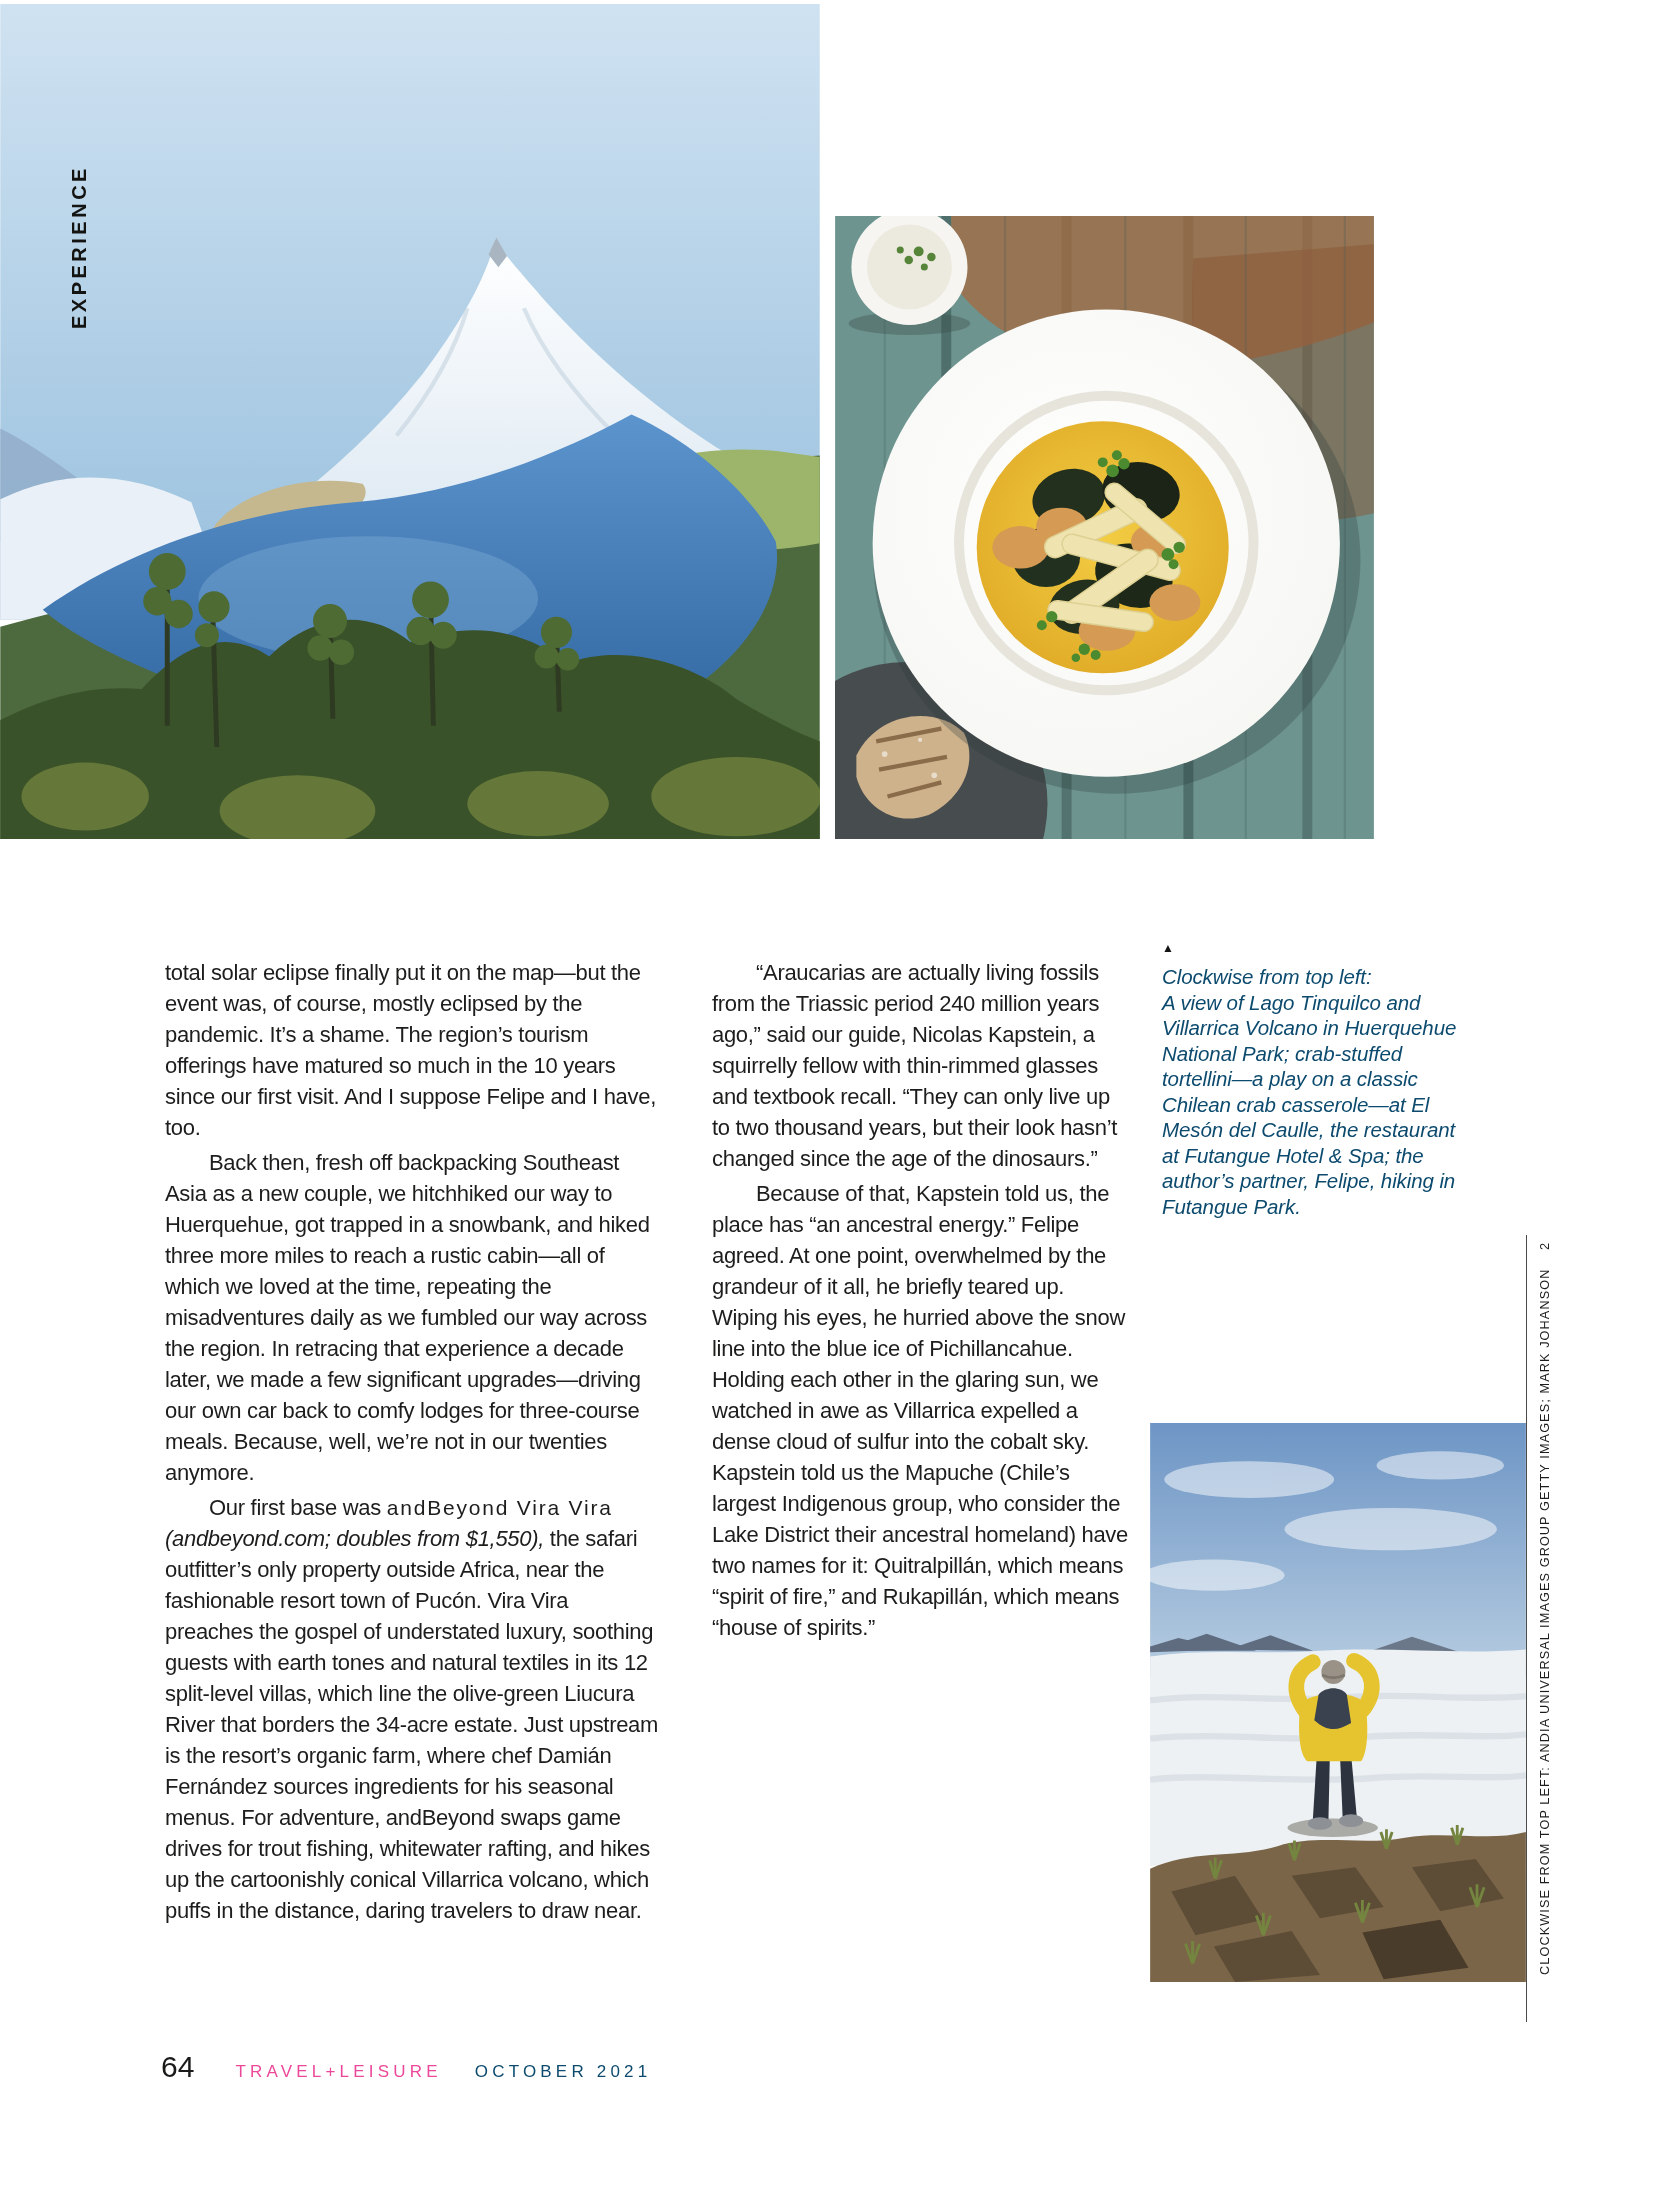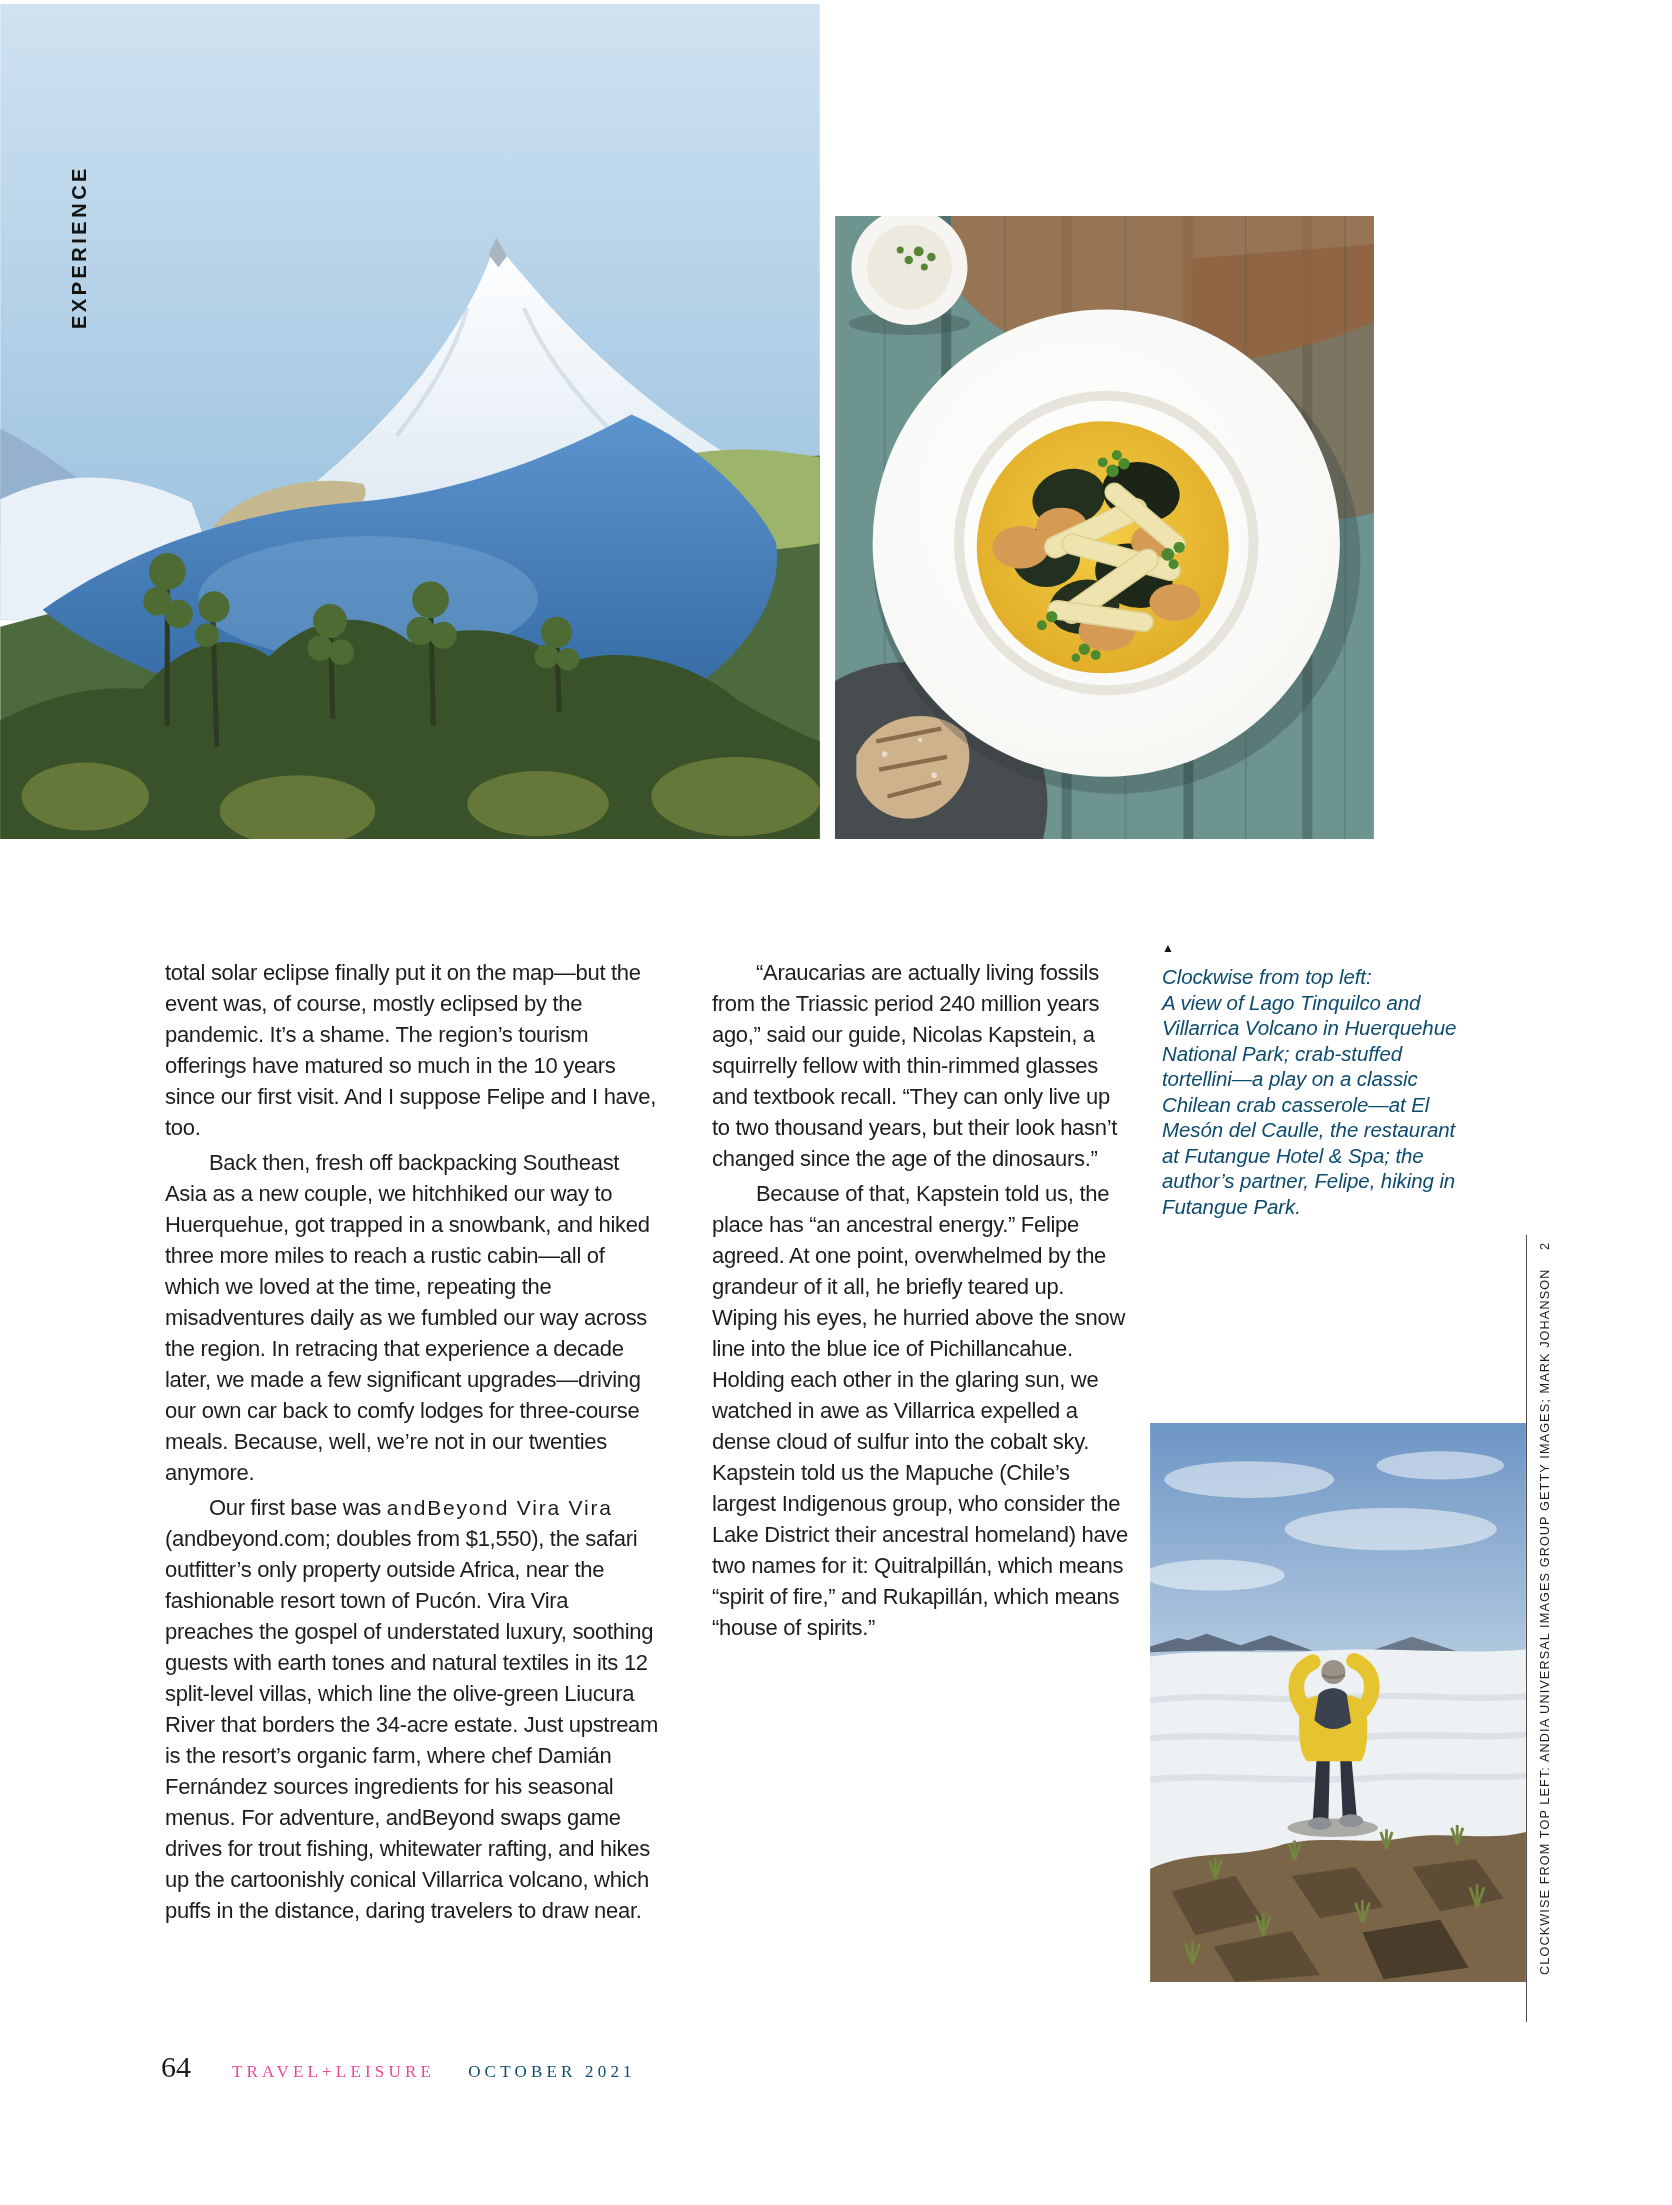--- a/index.html
+++ b/index.html
@@ -21,39 +21,39 @@
     font-size:20px;font-weight:700;letter-spacing:3.5px;color:#131311;
     white-space:nowrap;
   }
 
   .col{position:absolute;top:953px;font-size:22px;line-height:31px;letter-spacing:-0.3px;}
   .col p{margin:4px;}
   .col p.indent{text-indent:44px;}
   .col1{left:161px;width:504px;}
   .col2{left:708px;width:429px;}
   .brand{letter-spacing:1.8px;font-size:21px;}
-  .it{}
+  .it{font-style:italic;}
 
   .caption{position:absolute;left:1162px;top:942px;width:306px;}
   .caption-marker{font-size:12px;color:#131311;line-height:12px;}
   .caption-text{
     margin:10px 0 0 0;font-style:italic;font-size:20.5px;line-height:25.5px;
     letter-spacing:-0.1px;color:#0c4a6e;
   }
   .caption-lead{display:block;}
 
   .credit-rule{position:absolute;left:1526px;top:1235px;width:1.4px;height:787px;background:#4b4b49;}
   .credit{
     position:absolute;left:1538px;top:1267px;height:708px;width:21px;
     writing-mode:vertical-rl;transform:rotate(180deg);
     font-size:12.7px;letter-spacing:1.1px;color:#1d1d1b;white-space:nowrap;
   }
   .credit-num{margin-inline-start:18.4px;}
 
-  .footer{position:absolute;left:161px;top:2050px;display:flex;align-items:baseline;font-family:Liberation Serif, serif;}
+  .footer{position:absolute;left:161px;top:2050px;display:flex;align-items:baseline;}
   .folio{font-size:30px;color:#1a1a18;}
   .mag{font-size:17px;letter-spacing:4.2px;margin-left:41px;color:#ec4899;}
   .issue{font-size:17px;letter-spacing:4.2px;margin-left:33px;color:#0c4a6e;}
 </style>
 </head>
 <body>
 
 <div class="page">
 
   <figure class="photo photo-left" aria-label="A view of Lago Tinquilco and Villarrica Volcano in Huerquehue National Park">

